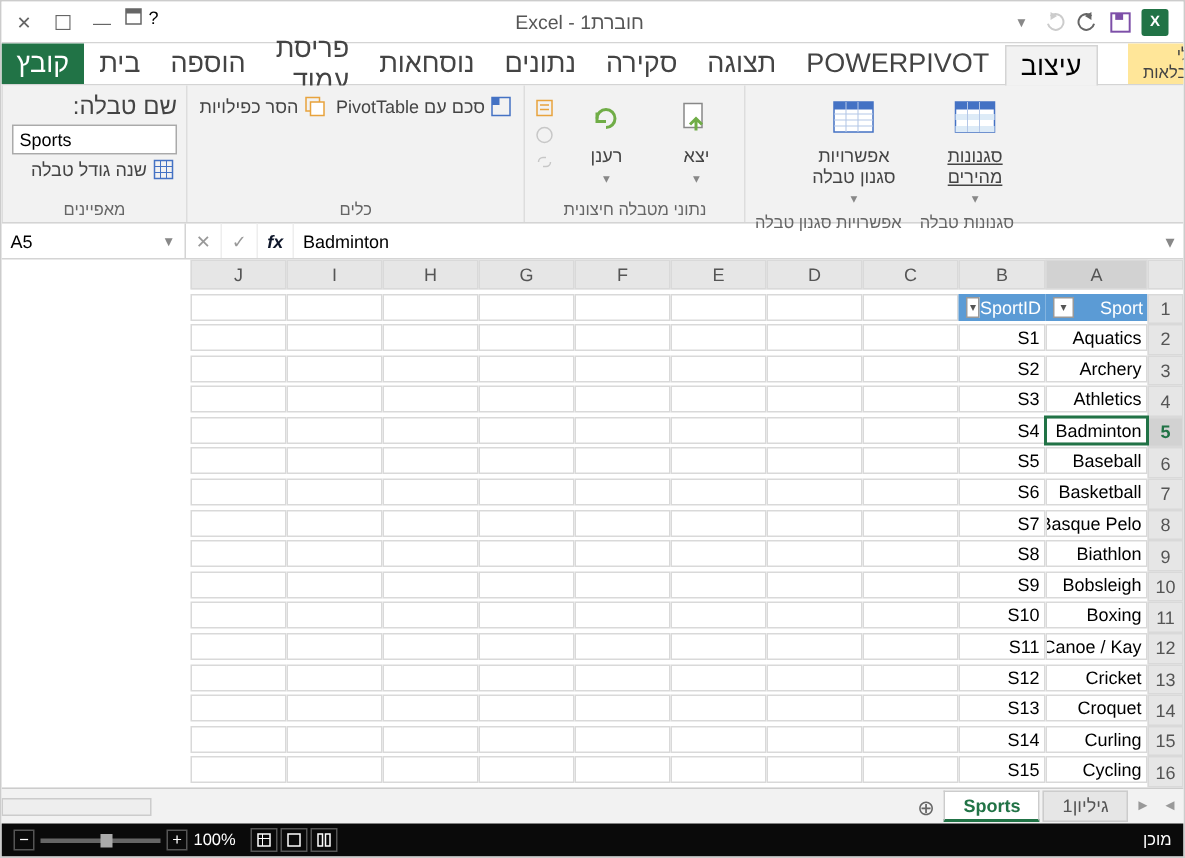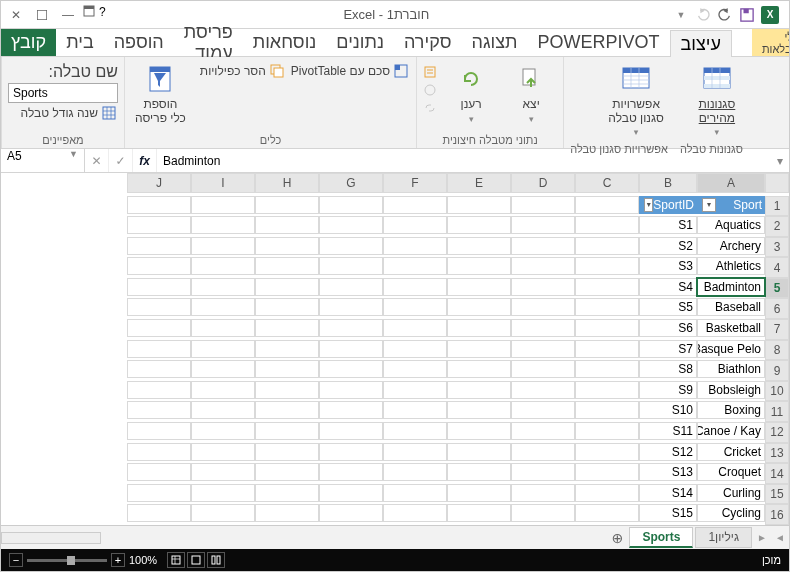--- a/index.html
+++ b/index.html
@@ -31,21 +31,21 @@
 .ribbon-group .group-label { text-align: center; font-size: 11px; color: #666; padding-top: 2px; }
 .ribbon-btn-lg { display: flex; flex-direction: column; align-items: center; gap: 2px; padding: 4px 4px; cursor: pointer; text-align: center; font-size: 12px; color: #444; min-width: 52px; }
 .ribbon-btn-lg .ico { width: 32px; height: 32px; display: flex; align-items: center; justify-content: center; }
 .ribbon-btn-sm { display: flex; align-items: center; gap: 4px; font-size: 12px; color: #444; padding: 1px 2px; cursor: pointer; white-space: nowrap;}
 .ribbon-btn-sm .ico-sm { width: 14px; height: 14px; flex: 0 0 14px;}
 
 .ribbon-input { height: 20px; width: 110px; border: 1px solid #aaa; padding: 1px 4px; font-size: 12px; direction: ltr; }
 
 
 .formula-row { height: 24px; display: flex; align-items: stretch; border-bottom: 1px solid #d4d4d4; direction: ltr; }
-.name-box { width: 84px; border-right: 1px solid #d4d4d4; display: flex; padding: 0 6px; justify-content: space-between; }
+.name-box { width: 123px; border-right: 1px solid #d4d4d4; display: flex; align-items: center; padding: 0 6px; justify-content: space-between; }
 .name-box .dd { color: #888; font-size: 9px; }
 .fbar-btn { width: 24px; display: flex; align-items: center; justify-content: center; color: #999; border-right: 1px solid #eee; }
 .formula-content { flex: 1; display: flex; align-items: center; padding: 0 6px; }
 .formula-row .exp { width: 18px; display:flex; align-items:center; justify-content:center; color:#888;}
 
 
 .grid-wrap { flex: 1; display: flex; direction: ltr; overflow: hidden; }
 .grid { display: grid; }
 .hdr-cell, .row-hdr, .cell { border: 0.5px solid #d9d9d9; font-size: 12px; display: flex; align-items: center; overflow: hidden; white-space: nowrap; }
 .hdr-cell { background: #e6e6e6; color: #555; justify-content: center; height: 20px; }
@@ -173,31 +173,20 @@
           </div>
         <div class="ribbon-btn-sm">
             <span class="ico-sm">
               <svg width="14" height="14" viewBox="0 0 14 14">
                 <rect x="1" y="1" width="9" height="9" fill="none" stroke="#e8a33d"></rect>
                 <rect x="4" y="4" width="9" height="9" fill="#fff" stroke="#e8a33d"></rect>
               </svg>
             </span>
             <span>הסר כפילויות</span>
           </div>
-      </div>
-      <div class="ribbon-btn-lg">
-        <div class="ico">
-            <svg width="28" height="28" viewBox="0 0 28 28">
-              <rect x="4" y="2" width="20" height="24" fill="#fff" stroke="#4472c4"></rect>
-              <rect x="4" y="2" width="20" height="5" fill="#4472c4"></rect>
-              <path d="M8 8 L20 8 L14 16 L14 22 L12 20 L12 16 Z" fill="#4472c4"></path>
-            </svg>
-          </div>
-        <span style="white-space:pre-line;">הוספת
-כלי פריסה</span>
       </div>
     </div>
     <div class="group-label">כלים</div>
   </div>
 
   <div class="ribbon-group">
     <div class="group-content">
       <div class="ribbon-btn-lg">
         <div class="ico">
             <svg width="24" height="24" viewBox="0 0 24 24">

